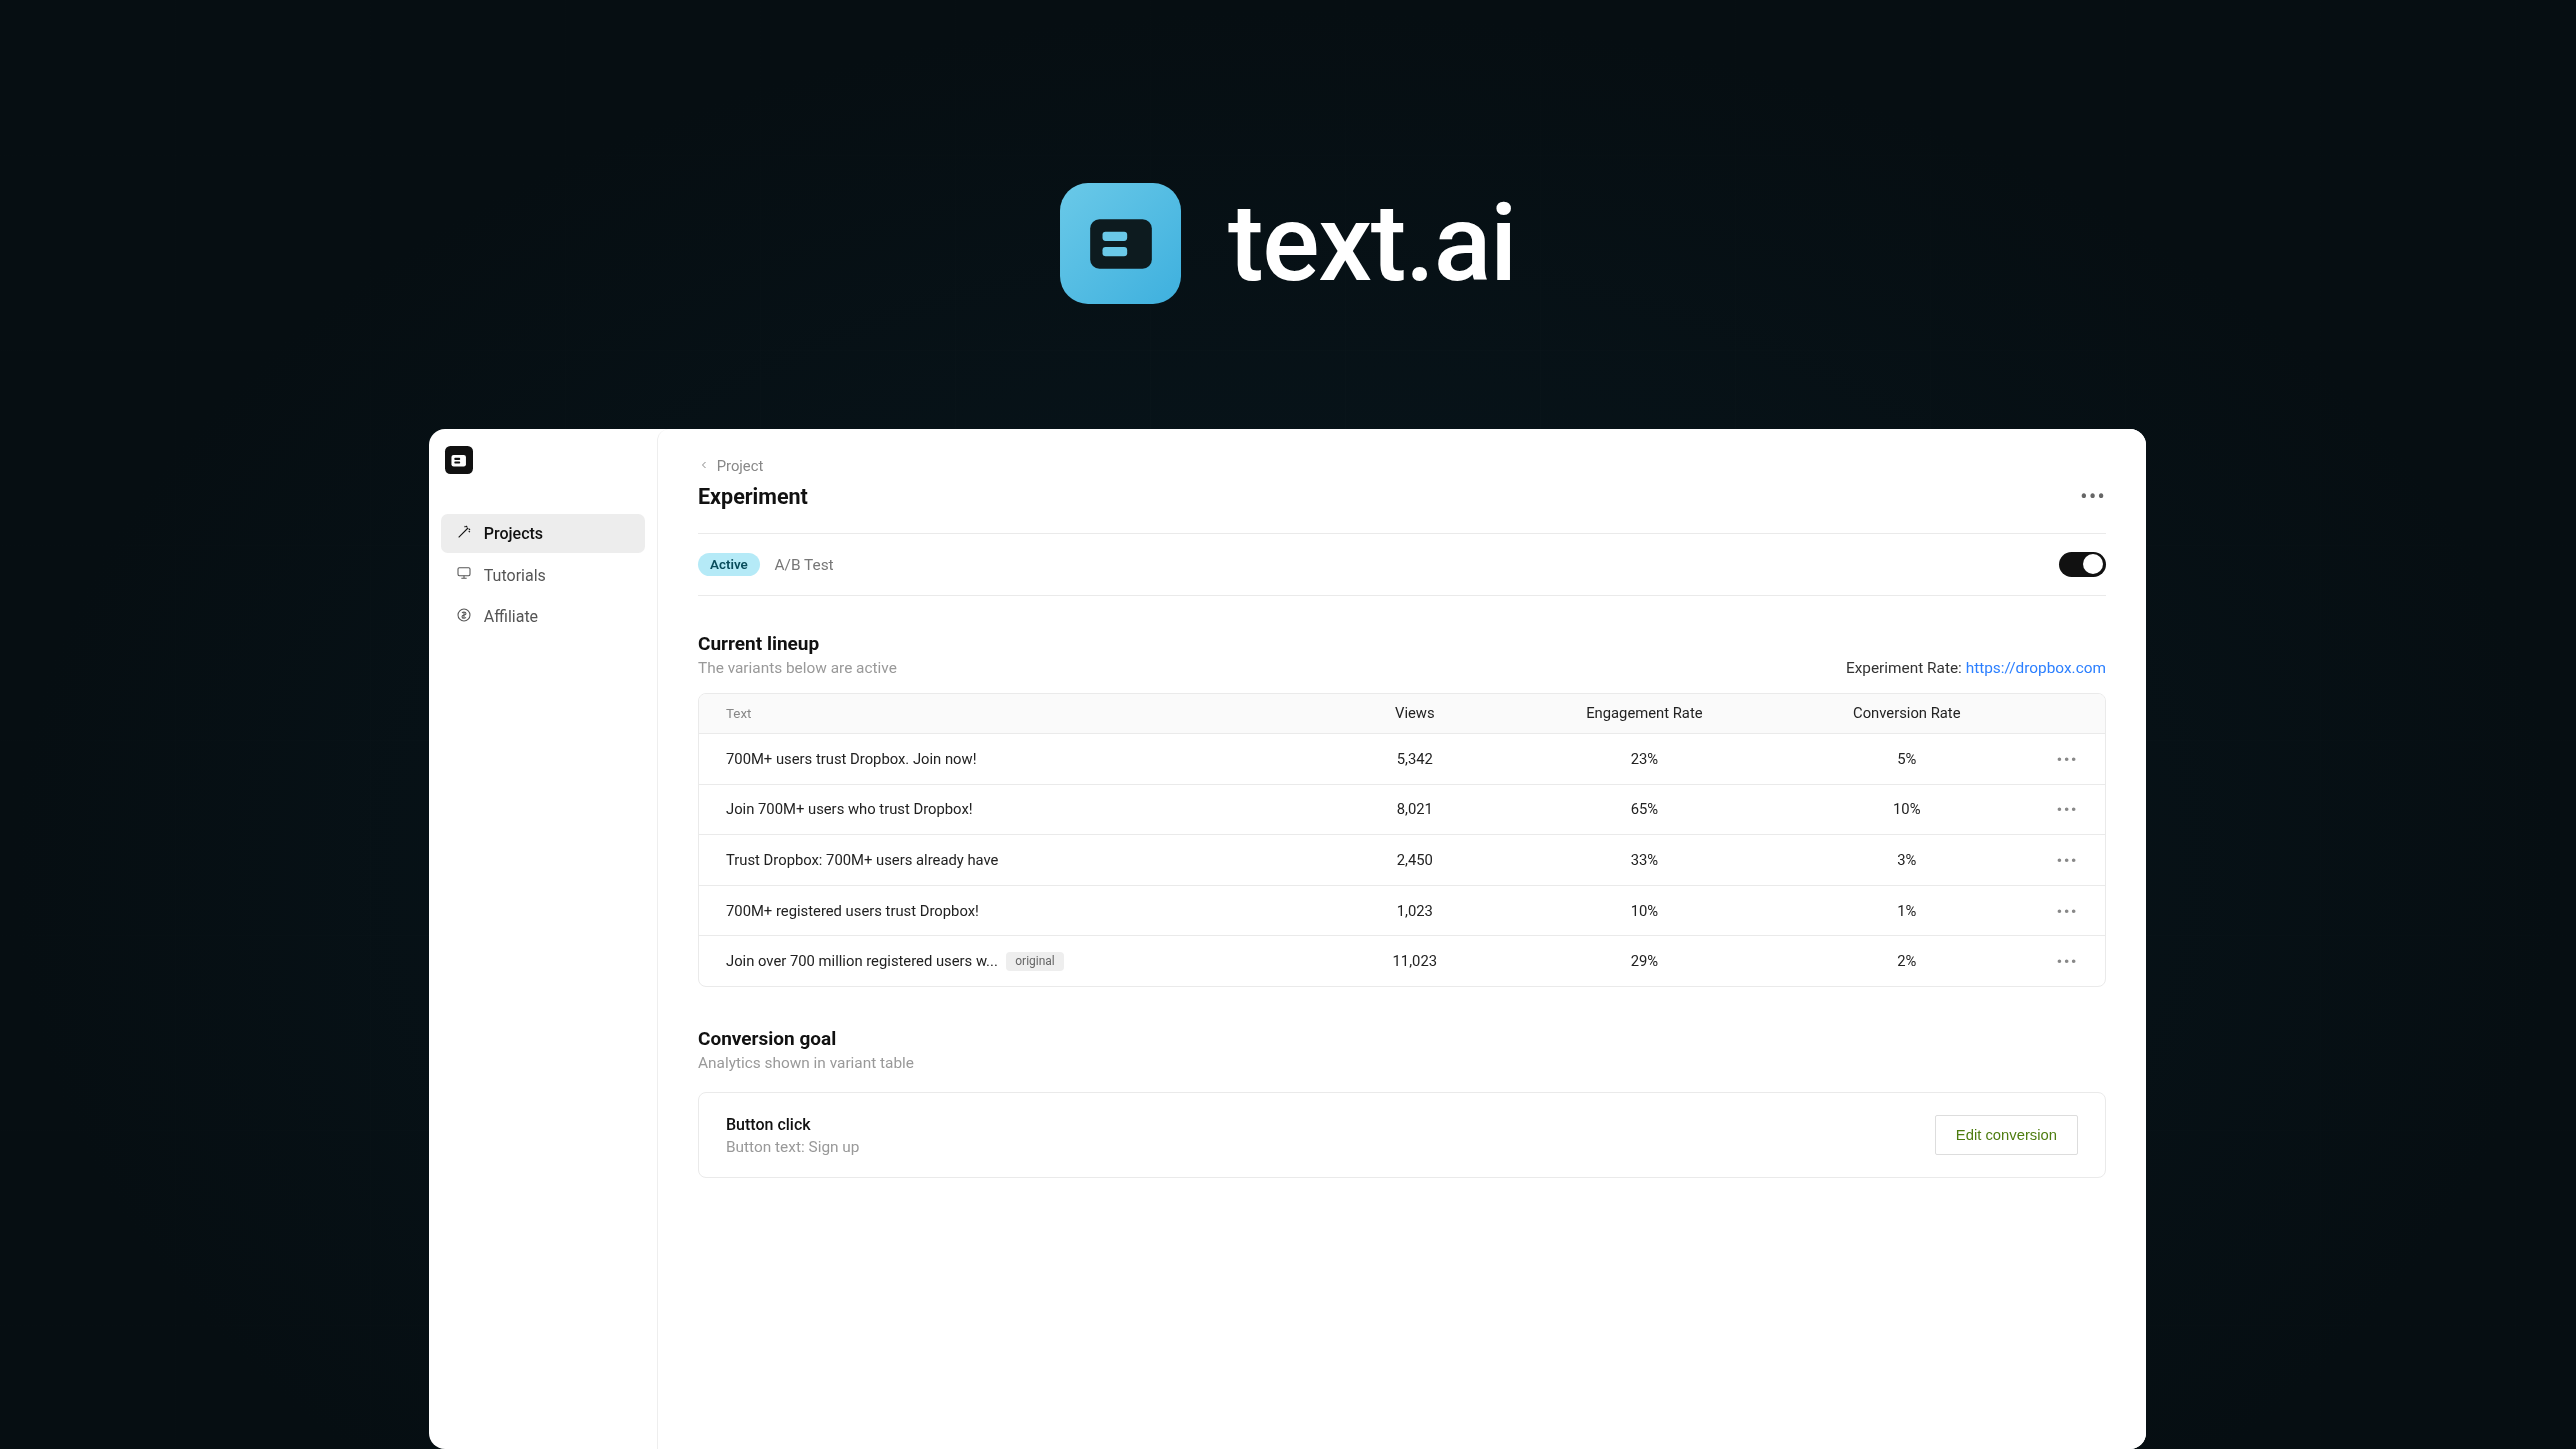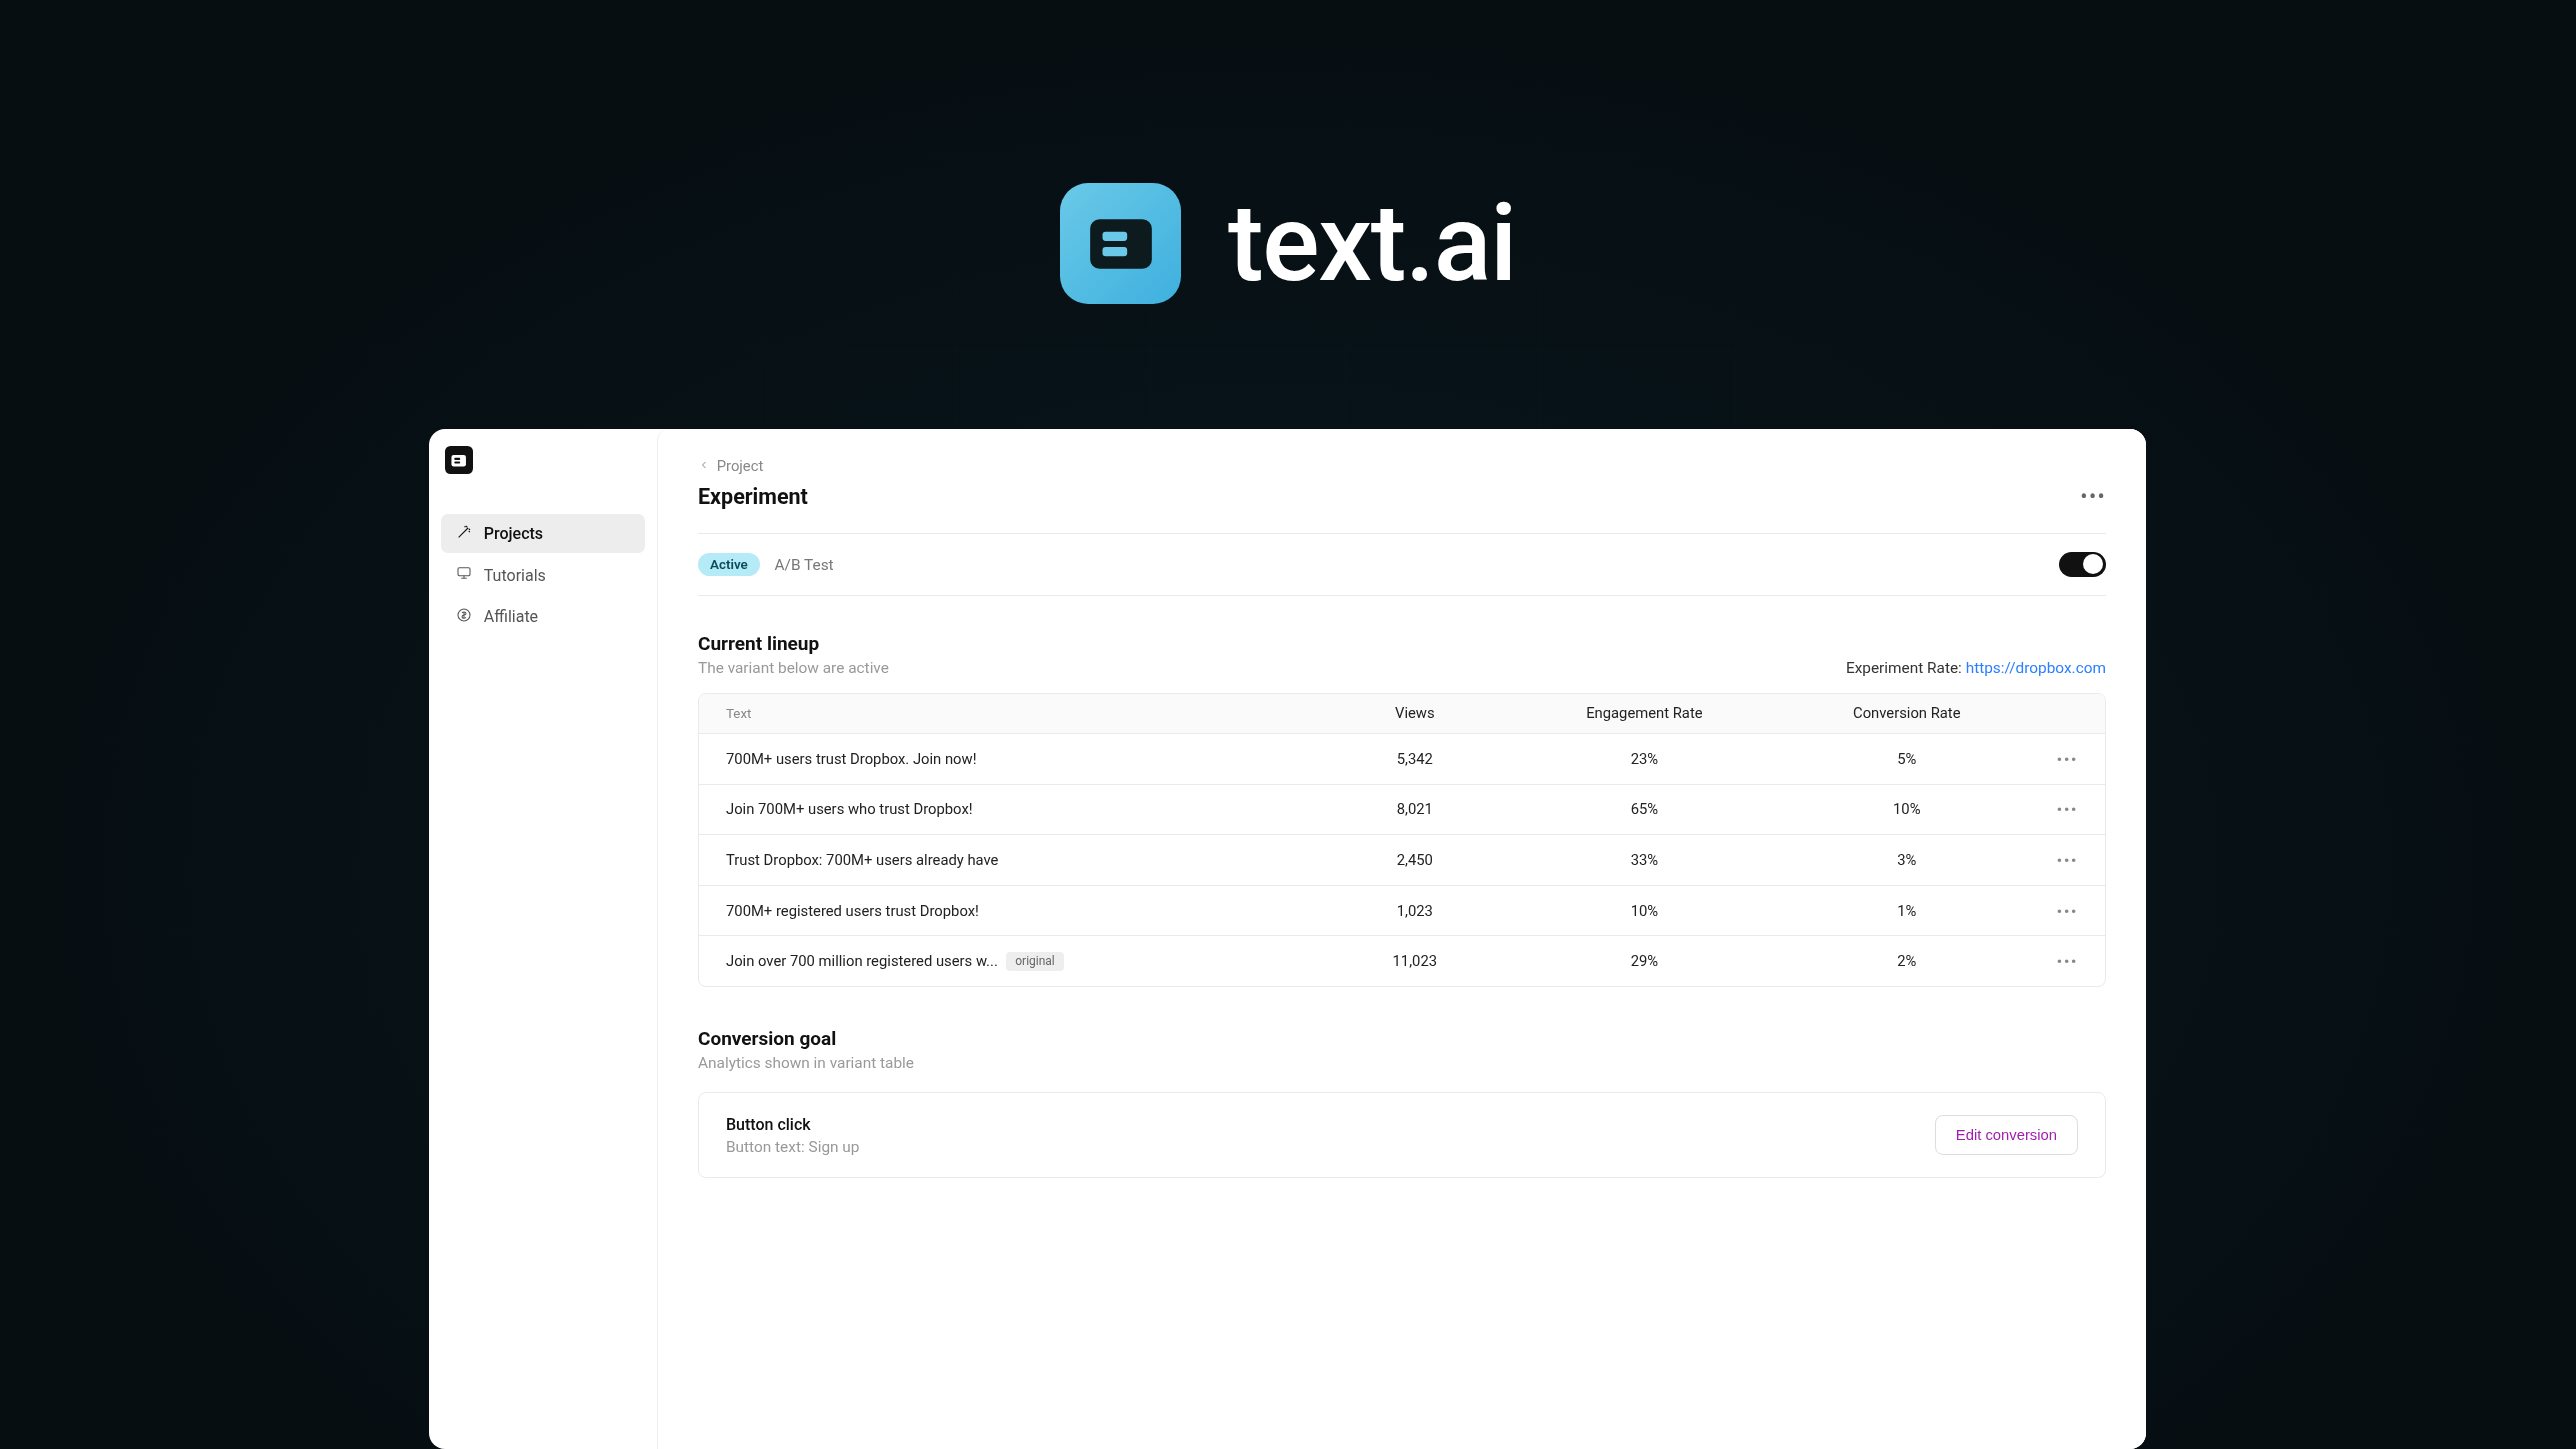--- a/index.html
+++ b/index.html
@@ -203,23 +203,23 @@
   display: flex;
   justify-content: space-between;
   align-items: center;
 }
 .goal-title { font-size: 16px; font-weight: 500; color: #111; margin-bottom: 4px; }
 .goal-sub { font-size: 15.4px; color: #999; }
 .btn-outline {
   border: 0.7px solid #ddd;
   background: #fff;
   padding: 10.7px 20px;
-  border-radius: 8px;
+  border-radius: 2px;
   font-size: 14.8px;
-  color: #a21caf;
+  color: #4d7c0f;
   cursor: pointer;
 }
 .section-head2 { margin-top: 40px; margin-bottom: 6.7px; }
 </style>
 </head>
 <body>
 
 <div class="grid-bg"></div>
 <div class="radial"></div>
 
@@ -282,21 +282,21 @@
         <div class="status-left">
           <span class="badge">Active</span>
           <span class="status-label">A/B Test</span>
         </div>
         <div class="toggle"></div>
       </div>
 
       <div class="section-head">
         <div>
           <div class="section-title">Current lineup</div>
-          <div class="section-sub">The variant below are active</div>
+          <div class="section-sub">The variants below are active</div>
         </div>
         <div class="exp-page">
           <span>Experiment Rate:</span>
           <a href="#">https://dropbox.com</a>
         </div>
       </div>
 
       <div class="table">
         <div class="table-row table-head">
           <div>Text</div>

